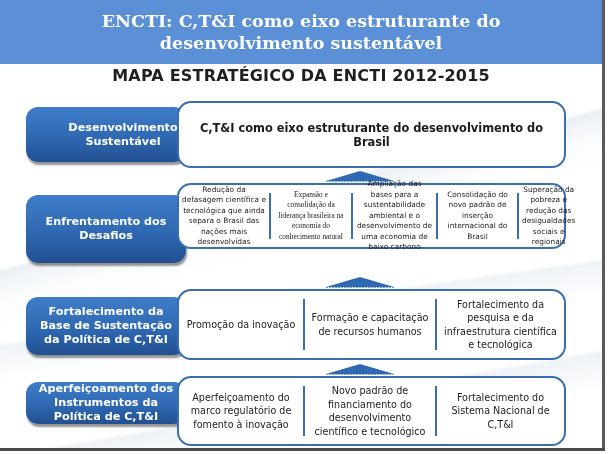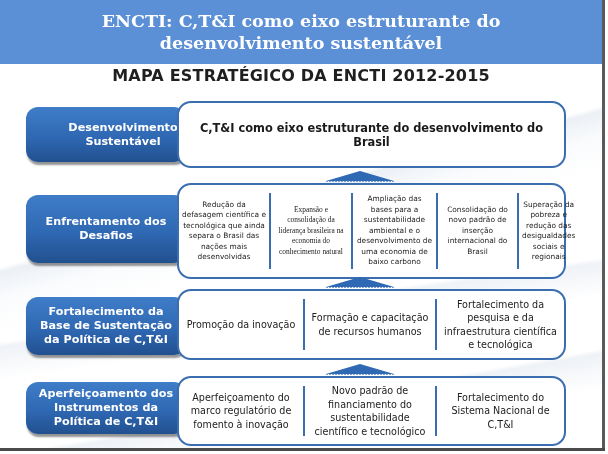--- a/index.html
+++ b/index.html
@@ -91,21 +91,21 @@
   <div class="map-title">MAPA ESTRATÉGICO DA ENCTI 2012-2015</div>
 
   <div class="label-box" style="top:107px;height:55px;padding-left:40px;">Desenvolvimento Sustentável</div>
   <div class="content-box row1" style="top:101px;height:67px;">
     <div class="cell">C,T&amp;I como eixo estruturante do desenvolvimento do Brasil</div>
   </div>
 
   <div class="arrow" style="left:326px;top:171px;"></div>
 
   <div class="label-box" style="top:195px;height:68px;">Enfrentamento dos Desafios</div>
-  <div class="content-box row2" style="top:183px;height:96px;">
+  <div class="content-box row2" style="top:183px;height:66px;">
     <div class="cell" style="flex:0 0 84px;">Redução da defasagem científica e tecnológica que ainda separa o Brasil das nações mais desenvolvidas</div>
     <div class="sep"></div>
     <div class="cell" style="flex:0 0 74px;font-family:Liberation Serif, serif;">Expansão e consolidação da liderança brasileira na economia do conhecimento natural</div>
     <div class="sep"></div>
     <div class="cell" style="flex:0 0 77px;">Ampliação das bases para a sustentabilidade ambiental e o desenvolvimento de uma economia de baixo carbono</div>
     <div class="sep"></div>
     <div class="cell" style="flex:0 0 73px;">Consolidação do novo padrão de inserção internacional do Brasil</div>
     <div class="sep"></div>
     <div class="cell">Superação da pobreza e redução das desigualdades sociais e regionais</div>
   </div>
@@ -116,24 +116,24 @@
   <div class="content-box row3" style="top:289px;height:71px;">
     <div class="cell" style="flex:0 0 118px;">Promoção da inovação</div>
     <div class="sep"></div>
     <div class="cell" style="flex:0 0 124px;">Formação e capacitação de recursos humanos</div>
     <div class="sep"></div>
     <div class="cell">Fortalecimento da pesquisa e da infraestrutura científica e tecnológica</div>
   </div>
 
   <div class="arrow" style="left:326px;top:364px;"></div>
 
-  <div class="label-box" style="top:382px;height:52px;">Aperfeiçoamento dos Instrumentos da Política de C,T&amp;I</div>
+  <div class="label-box" style="top:382px;height:42px;">Aperfeiçoamento dos Instrumentos da Política de C,T&amp;I</div>
   <div class="content-box row4" style="top:376px;height:70px;border-bottom-left-radius:14px;">
     <div class="cell" style="flex:0 0 118px;">Aperfeiçoamento do marco regulatório de fomento à inovação</div>
     <div class="sep"></div>
-    <div class="cell" style="flex:0 0 124px;">Novo padrão de financiamento do sustentabilidade científico e tecnológico</div>
+    <div class="cell" style="flex:0 0 124px;">Novo padrão de financiamento do desenvolvimento científico e tecnológico</div>
     <div class="sep"></div>
     <div class="cell">Fortalecimento do Sistema Nacional de C,T&amp;I</div>
   </div>
 </div>
 
 <div class="frame-right"></div>
 <div class="frame-bottom"></div>
 
 </body></html>

